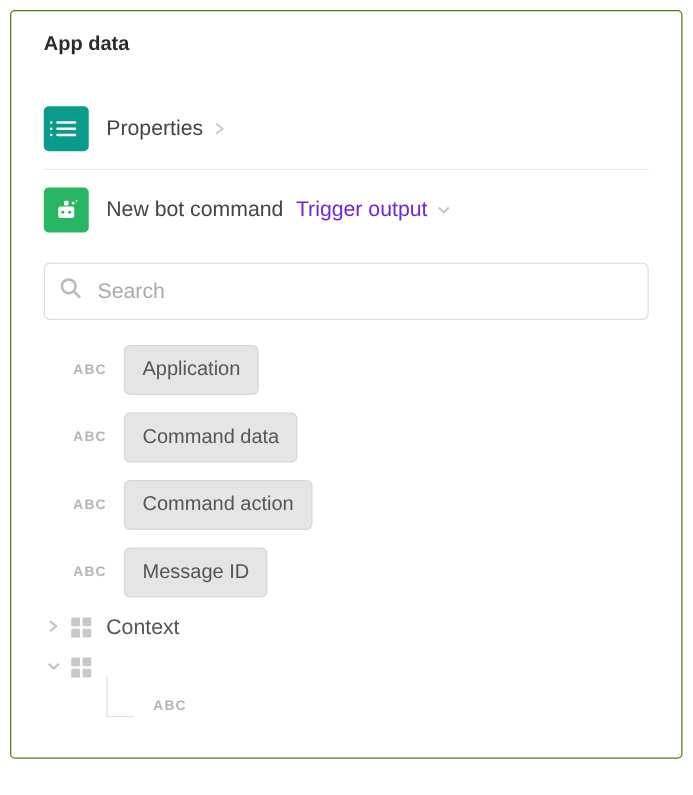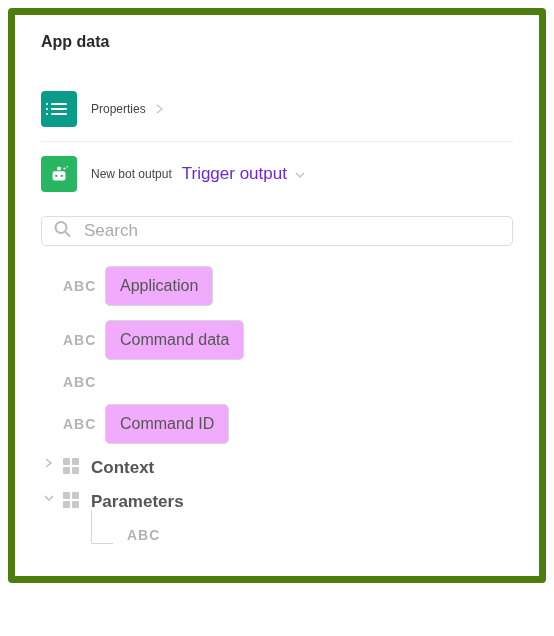--- a/index.html
+++ b/index.html
@@ -4,21 +4,21 @@
   <style>
     * { margin: 0; padding: 0; box-sizing: border-box; }
     body {
       font-family: -apple-system, BlinkMacSystemFont, "Segoe UI", Helvetica, Arial, sans-serif;
       background: #fff;
       width: 554px;
       height: 636px;
       overflow: hidden;
     }
     .panel {
-      border: 7px solid #4d7c0f;
+      border: 1px solid #4d7c0f;
       border-radius: 4px;
       margin: 8px;
       padding: 18px 26px 26px 26px;
       background: #fff;
     }
     .panel-title {
       font-size: 16px;
       font-weight: 700;
       color: #2a2a2a;
       margin-bottom: 26px;
@@ -40,21 +40,21 @@
       border-radius: 4px;
       display: flex;
       align-items: center;
       justify-content: center;
       margin-right: 14px;
       flex-shrink: 0;
     }
     .icon-teal { background: #0b9b8a; }
     .icon-green { background: #28b662; }
     .section-label {
-      font-size: 12px;
+      font-size: 17px;
       color: #444;
       font-weight: 400;
     }
     .chev-right {
       margin-left: 10px;
       color: #c9c9c9;
       font-size: 13px;
     }
     .sub-label {
       font-size: 17px;
@@ -64,21 +64,21 @@
     .chev-down-sm {
       margin-left: 8px;
       color: #c3c3c3;
     }
     .search-wrap {
       position: relative;
       margin: 14px 0 20px 0;
     }
     .search-input {
       width: 100%;
-      height: 30px;
+      height: 46px;
       border: 1px solid #ddd;
       border-radius: 5px;
       padding: 0 14px 0 42px;
       font-size: 17px;
       color: #555;
       outline: none;
     }
     .search-input::placeholder { color: #aaa; }
     .search-icon {
       position: absolute;
@@ -87,44 +87,44 @@
       transform: translateY(-50%);
       color: #b8b8b8;
     }
     .field-list { padding-left: 22px; }
     .field-row {
       display: flex;
       align-items: center;
       margin-bottom: 14px;
     }
     .abc-badge {
-      font-size: 14px;
+      font-size: 11px;
       letter-spacing: 1px;
       color: #b4b4b4;
       font-weight: 600;
       width: 30px;
       text-align: center;
       margin-right: 12px;
       flex-shrink: 0;
     }
     .pill {
       border: 1px solid #d7d7d7;
       border-radius: 5px;
       padding: 10px 14px;
       font-size: 16px;
       color: #555;
-      background: #f0abfc;
+      background: #e5e5e5;
       cursor: pointer;
     }
     .tree-row {
       display: flex;
+      align-items: center;
       padding-left: 0;
       margin-bottom: 14px;
       cursor: pointer;
-      font-weight: bold;
     }
     .tree-chev {
       width: 16px;
       color: #bdbdbd;
       font-size: 11px;
       margin-right: 6px;
       text-align: center;
     }
     .grid-icon {
       display: inline-grid;
@@ -194,21 +194,21 @@
     <div class="icon-box icon-green">
       <svg width="22" height="22" viewBox="0 0 24 24" fill="#fff">
         <rect x="5" y="9" width="14" height="10" rx="2"></rect>
         <rect x="10" y="4" width="4" height="4" rx="1"></rect>
         <circle cx="9" cy="14" r="1.3" fill="#28b662"></circle>
         <circle cx="15" cy="14" r="1.3" fill="#28b662"></circle>
         <circle cx="18" cy="6" r="1.2"></circle>
         <circle cx="21" cy="4" r="0.8"></circle>
       </svg>
     </div>
-    <span class="section-label">New bot output</span>
+    <span class="section-label">New bot command</span>
     <span class="sub-label">Trigger output</span>
     <span class="chev-down-sm">
       <svg width="10" height="7" viewBox="0 0 10 7">
           <path d="M1 1 L5 5 L9 1" fill="none" stroke="currentColor" stroke-width="1.5"></path>
         </svg>
     </span>
   </div>
 
   <div class="search-wrap">
     <span class="search-icon">
@@ -224,24 +224,25 @@
     <div class="field-row">
       <span class="abc-badge">ABC</span>
       <span class="pill">Application</span>
     </div>
     <div class="field-row">
       <span class="abc-badge">ABC</span>
       <span class="pill">Command data</span>
     </div>
     <div class="field-row">
       <span class="abc-badge">ABC</span>
-    </div>
-    <div class="field-row">
-      <span class="abc-badge">ABC</span>
-      <span class="pill">Command ID</span>
+      <span class="pill">Command action</span>
+    </div>
+    <div class="field-row">
+      <span class="abc-badge">ABC</span>
+      <span class="pill">Message ID</span>
     </div>
 
     <div class="tree-row" style="padding-left:0; margin-left:-22px;">
       <span class="tree-chev">
         <svg width="8" height="10" viewBox="0 0 8 10">
             <path d="M1 1 L6 5 L1 9" fill="none" stroke="currentColor" stroke-width="1.5"></path>
           </svg>
       </span>
       <span class="grid-icon">
           <span></span>
@@ -257,21 +258,20 @@
         <svg width="10" height="7" viewBox="0 0 10 7">
             <path d="M1 1 L5 5 L9 1" fill="none" stroke="currentColor" stroke-width="1.5"></path>
           </svg>
       </span>
       <span class="grid-icon">
           <span></span>
           <span></span>
           <span></span>
           <span></span>
         </span>
-      <span class="tree-label">Parameters</span>
     </div>
 
     <div class="nested">
       <div class="connector"></div>
       <span class="abc-badge">ABC</span>
     </div>
   </div>
 </div>
 
 </body></html>

